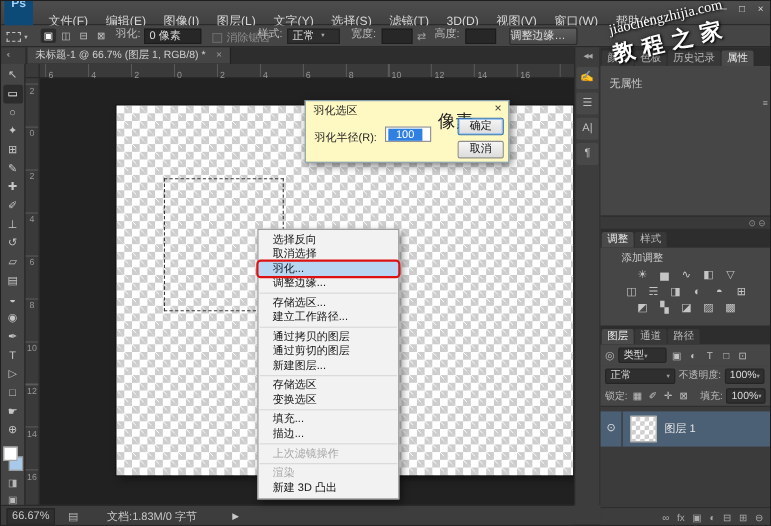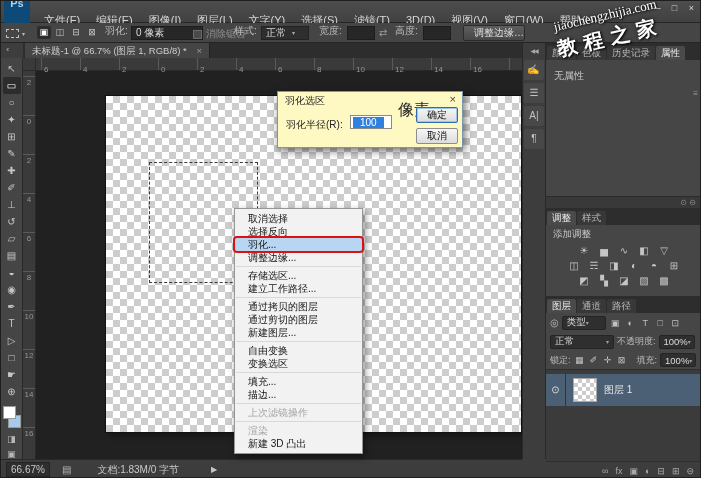--- a/index.html
+++ b/index.html
@@ -27,21 +27,21 @@
   .ob-field{position:absolute;top:3px;height:14px;background:#272727;border:1px solid #1d1d1d;color:#ddd;
             font-size:10px;line-height:12px;padding:0 4px;}
   .ob-aa{position:absolute;left:192px;top:4px;display:flex;align-items:center;gap:4px;}
   .ob-aa .cb{width:9px;height:9px;background:#4a4a4a;border:1px solid #6a6a6a;}
   .ob-aa .aalab{font-size:10px;color:#8d8d8d;}
   .ob-sel{position:absolute;top:3px;height:14px;background:#2e2e2e;border:1px solid #222;color:#d8d8d8;
           font-size:10px;line-height:12px;padding:0 4px;display:flex;align-items:center;gap:6px;}
   .ob-sel .car{font-size:6px;color:#aaa;}
   .ob-swap{position:absolute;left:378px;top:4px;font-size:10px;color:#9d9d9d;}
   .ob-refine{position:absolute;left:462px;top:2px;width:62px;height:16px;background:linear-gradient(#5e5e5e,#474747);
-             border:1px solid #2a2a2a;border-radius:2px;color:#ddd;font-size:10px;line-height:14px;text-align:right;}
+             border:1px solid #2a2a2a;border-radius:2px;color:#ddd;font-size:10px;line-height:14px;text-align:left;}
   
   .tabrow{position:absolute;left:22px;top:42px;width:499px;height:15px;background:#2d2d2d;}
   .doctab{position:absolute;left:2px;top:0;height:15px;background:#454545;color:#cfcfcf;font-size:9.5px;
           line-height:15px;padding:0 7px;border-right:1px solid #202020;white-space:nowrap;}
   .doctab .x{margin-left:7px;color:#9a9a9a;}
   .tcol{position:absolute;left:5px;top:44px;font-size:8px;color:#9a9a9a;letter-spacing:-2px;z-index:5;}
   
   .tools{position:absolute;left:0;top:57px;width:22px;height:401px;background:#454545;border-right:1px solid #292929;
          display:flex;flex-direction:column;align-items:center;padding-top:2px;box-sizing:border-box;}
   .tool{width:18px;height:17px;line-height:17px;text-align:center;font-size:10px;color:#c6c6c6;border-radius:2px;flex:0 0 auto;}
@@ -99,21 +99,21 @@
   .rp *{box-sizing:border-box;}
   .ptabs{display:flex;height:17px;background:#2d2d2d;align-items:flex-end;padding-left:1px;position:relative;flex:0 0 auto;}
   .ptab{font-size:9.5px;color:#b9b9b9;background:#383838;padding:0 5px;margin-right:1px;height:14px;line-height:14px;
         border-radius:2px 2px 0 0;white-space:nowrap;}
   .ptab.active{background:#4a4a4a;color:#ececec;}
   .pmenu{position:absolute;right:4px;bottom:3px;color:#9f9f9f;font-size:8px;}
   .pbody{height:136px;background:#464646;color:#c9c9c9;font-size:10px;padding:9px 8px;flex:0 0 auto;}
   .pfoot{height:12px;background:#393939;border-top:1px solid #2b2b2b;text-align:right;color:#8f8f8f;font-size:8px;
          padding:1px 6px;flex:0 0 auto;}
   .abody{height:71px;background:#464646;padding:2px 4px;flex:0 0 auto;}
-  .addlab{font-size:9.5px;color:#c9c9c9;margin:1px 0 3px 3px;}
+  .addlab{font-size:9.5px;color:#c9c9c9;margin:1px 0 3px 15px;}
   .arow{display:flex;gap:4px;justify-content:center;margin-bottom:2px;}
   .aicon{width:16px;height:13px;line-height:13px;text-align:center;color:#c5c5c5;font-size:10px;}
   .lrow{display:flex;align-items:center;gap:3px;padding:0 4px;background:#464646;flex:0 0 auto;}
   .lrow1{height:19px;}
   .lrow2{height:19px;}
   .lrow3{height:18px;}
   .srch{color:#bdbdbd;font-size:10px;}
   .msel{display:flex;align-items:center;gap:0;background:#2f2f2f;border:1px solid #242424;border-radius:2px;
         height:14px;font-size:9.5px;color:#dcdcdc;padding:0 4px;}
   .msel .car{font-size:6px;color:#9f9f9f;}
@@ -178,21 +178,21 @@
       <span class="mq"></span>
       <span class="car">▾</span>
     </div>
     <div class="ob-modes">
         <span class="obm active">▣</span>
         <span class="obm">◫</span>
         <span class="obm">⊟</span>
         <span class="obm">⊠</span>
       </div>
     <span class="ob-lab" style="left:104px;">羽化:</span>
-    <span class="ob-field" style="left:130px;width:72px;">0 像素</span>
+    <span class="ob-field" style="left:130px;width:52px;">0 像素</span>
     <div class="ob-aa">
       <span class="cb"></span>
       <span class="aalab">消除锯齿</span>
     </div>
     <span class="ob-lab" style="left:233px;">样式:</span>
     <div class="ob-sel" style="left:260px;width:48px;">
       <span>正常</span>
       <span class="car">▾</span>
     </div>
     <span class="ob-lab" style="left:318px;">宽度:</span>
@@ -265,33 +265,33 @@
     <div class="dlg-t">羽化选区</div>
     <span class="dlg-x">×</span>
     <span class="dlg-lab">羽化半径(R):</span>
     <span class="dlg-input"><span class="selval">100</span></span>
     <span class="dlg-unit">像素</span>
     <button class="dlg-btn default">确定</button>
     <button class="dlg-btn cancel">取消</button>
   </div>
 
   <div class="ctx">
+      <span class="cm">选择反向</span>
       <span class="cm">取消选择</span>
-      <span class="cm">选择反向</span>
       <span class="cm highlighted">羽化...</span>
       <span class="cm">调整边缘...</span>
       <span class="cm-sep"></span>
       <span class="cm">存储选区...</span>
       <span class="cm">建立工作路径...</span>
       <span class="cm-sep"></span>
       <span class="cm">通过拷贝的图层</span>
       <span class="cm">通过剪切的图层</span>
       <span class="cm">新建图层...</span>
       <span class="cm-sep"></span>
-      <span class="cm">自由变换</span>
+      <span class="cm">存储选区</span>
       <span class="cm">变换选区</span>
       <span class="cm-sep"></span>
       <span class="cm">填充...</span>
       <span class="cm">描边...</span>
       <span class="cm-sep"></span>
       <span class="cm disabled">上次滤镜操作</span>
       <span class="cm-sep"></span>
       <span class="cm disabled">渲染</span>
       <span class="cm">新建 3D 凸出</span>
     </div>

